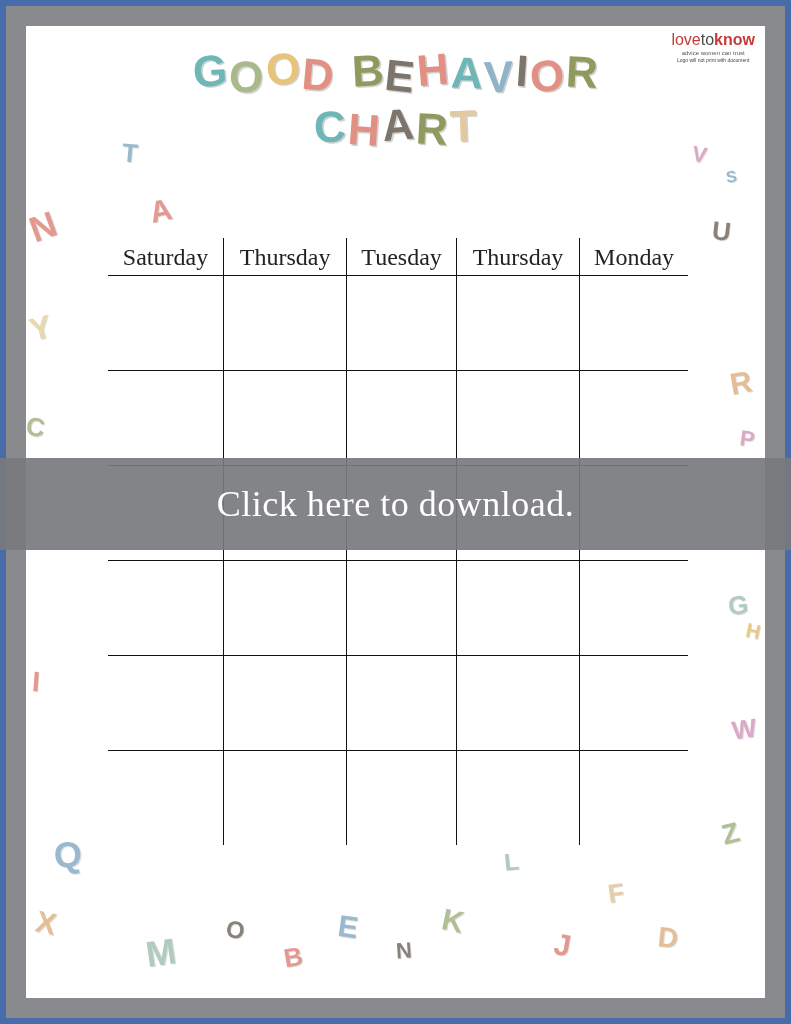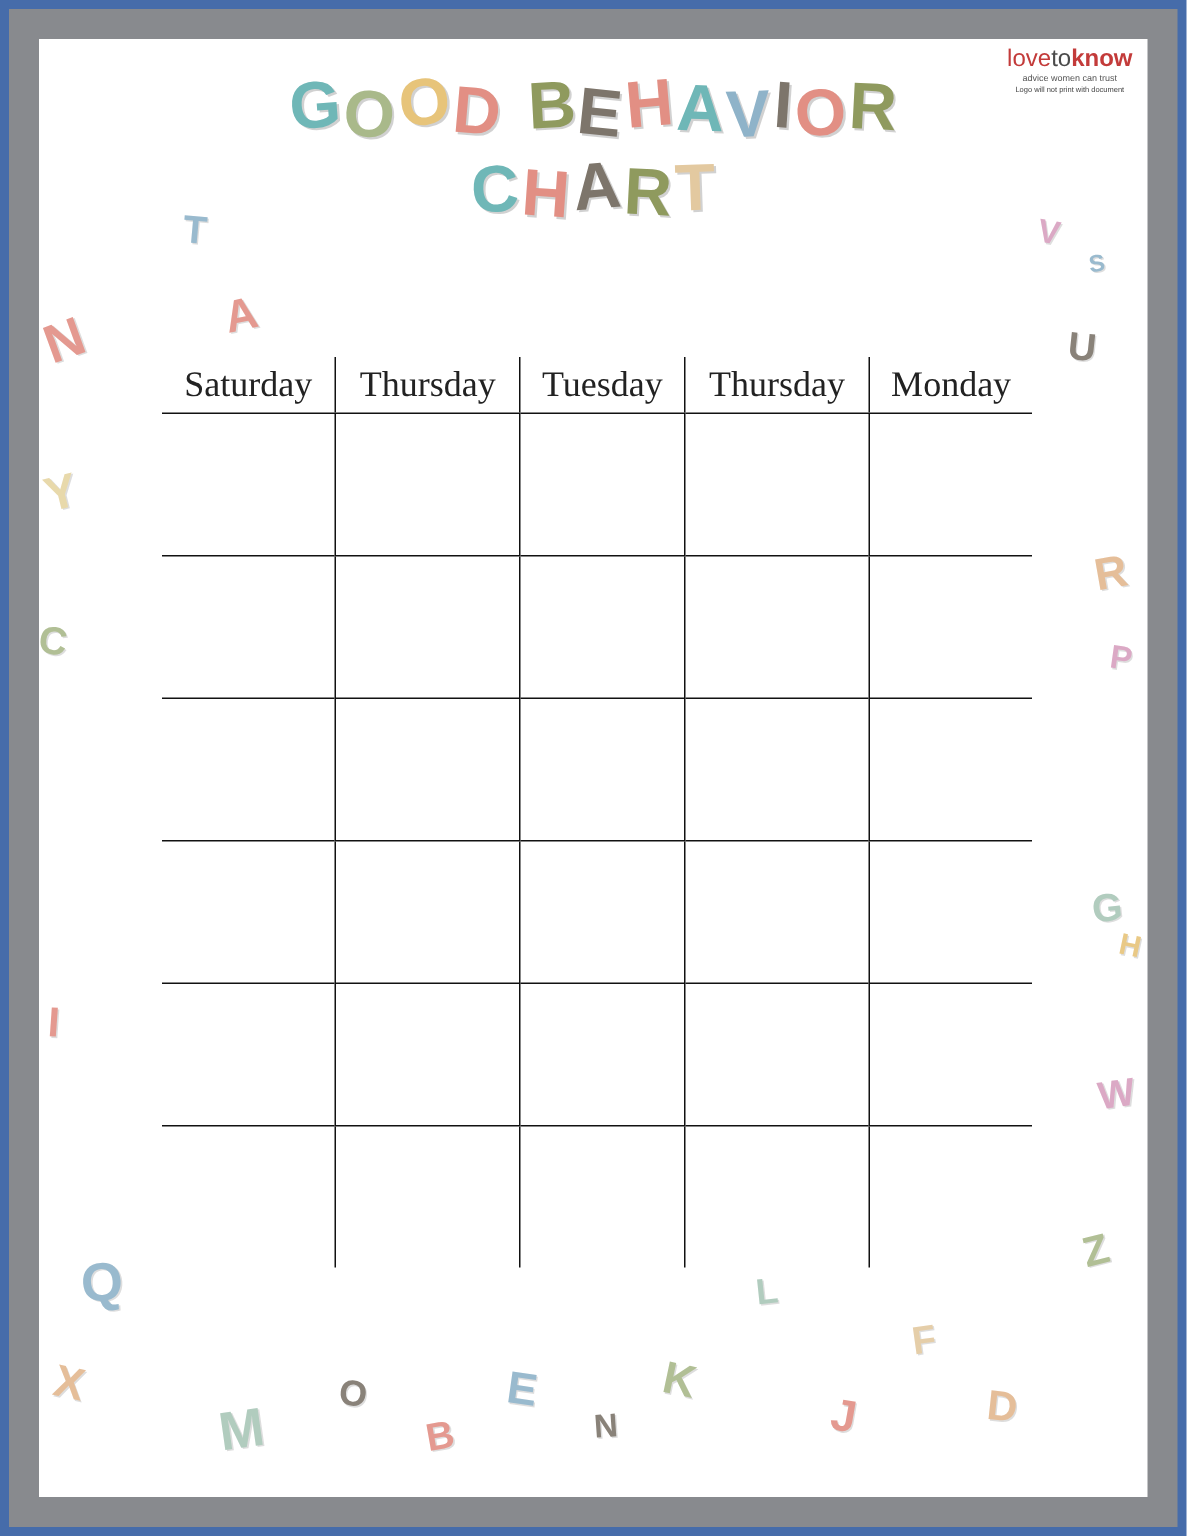--- a/index.html
+++ b/index.html
@@ -236,13 +236,16 @@
                 <td></td>
                 <td></td>
               </tr>
             </tbody>
         </table>
       </div>
 
     </div>
   </div>
 
+  <div class="download-banner">
+    <span>Click here to download.</span>
+  </div>
 </div>
 
 </body></html>

